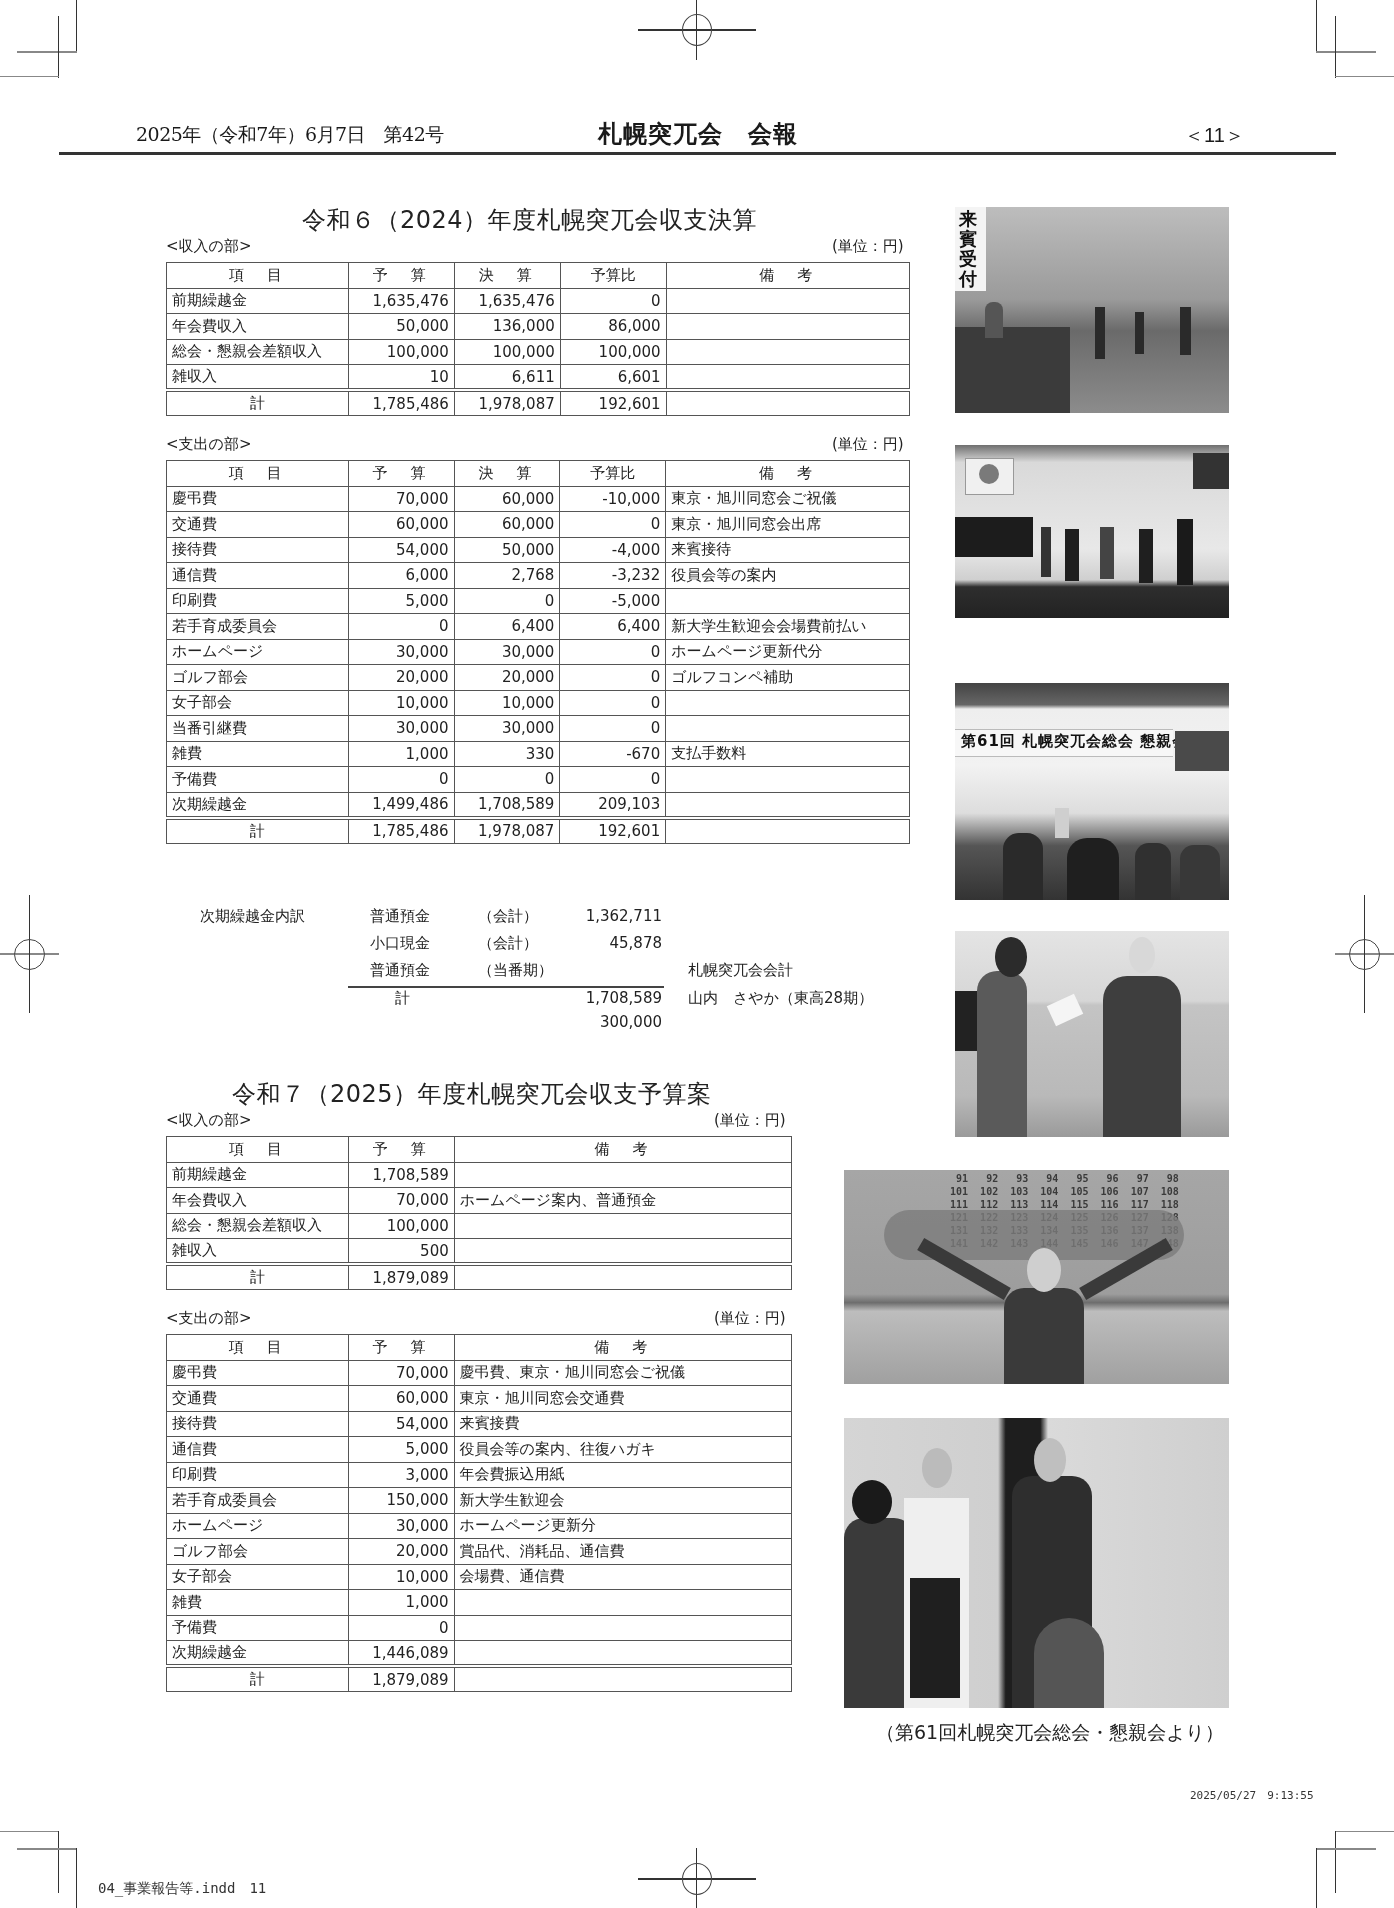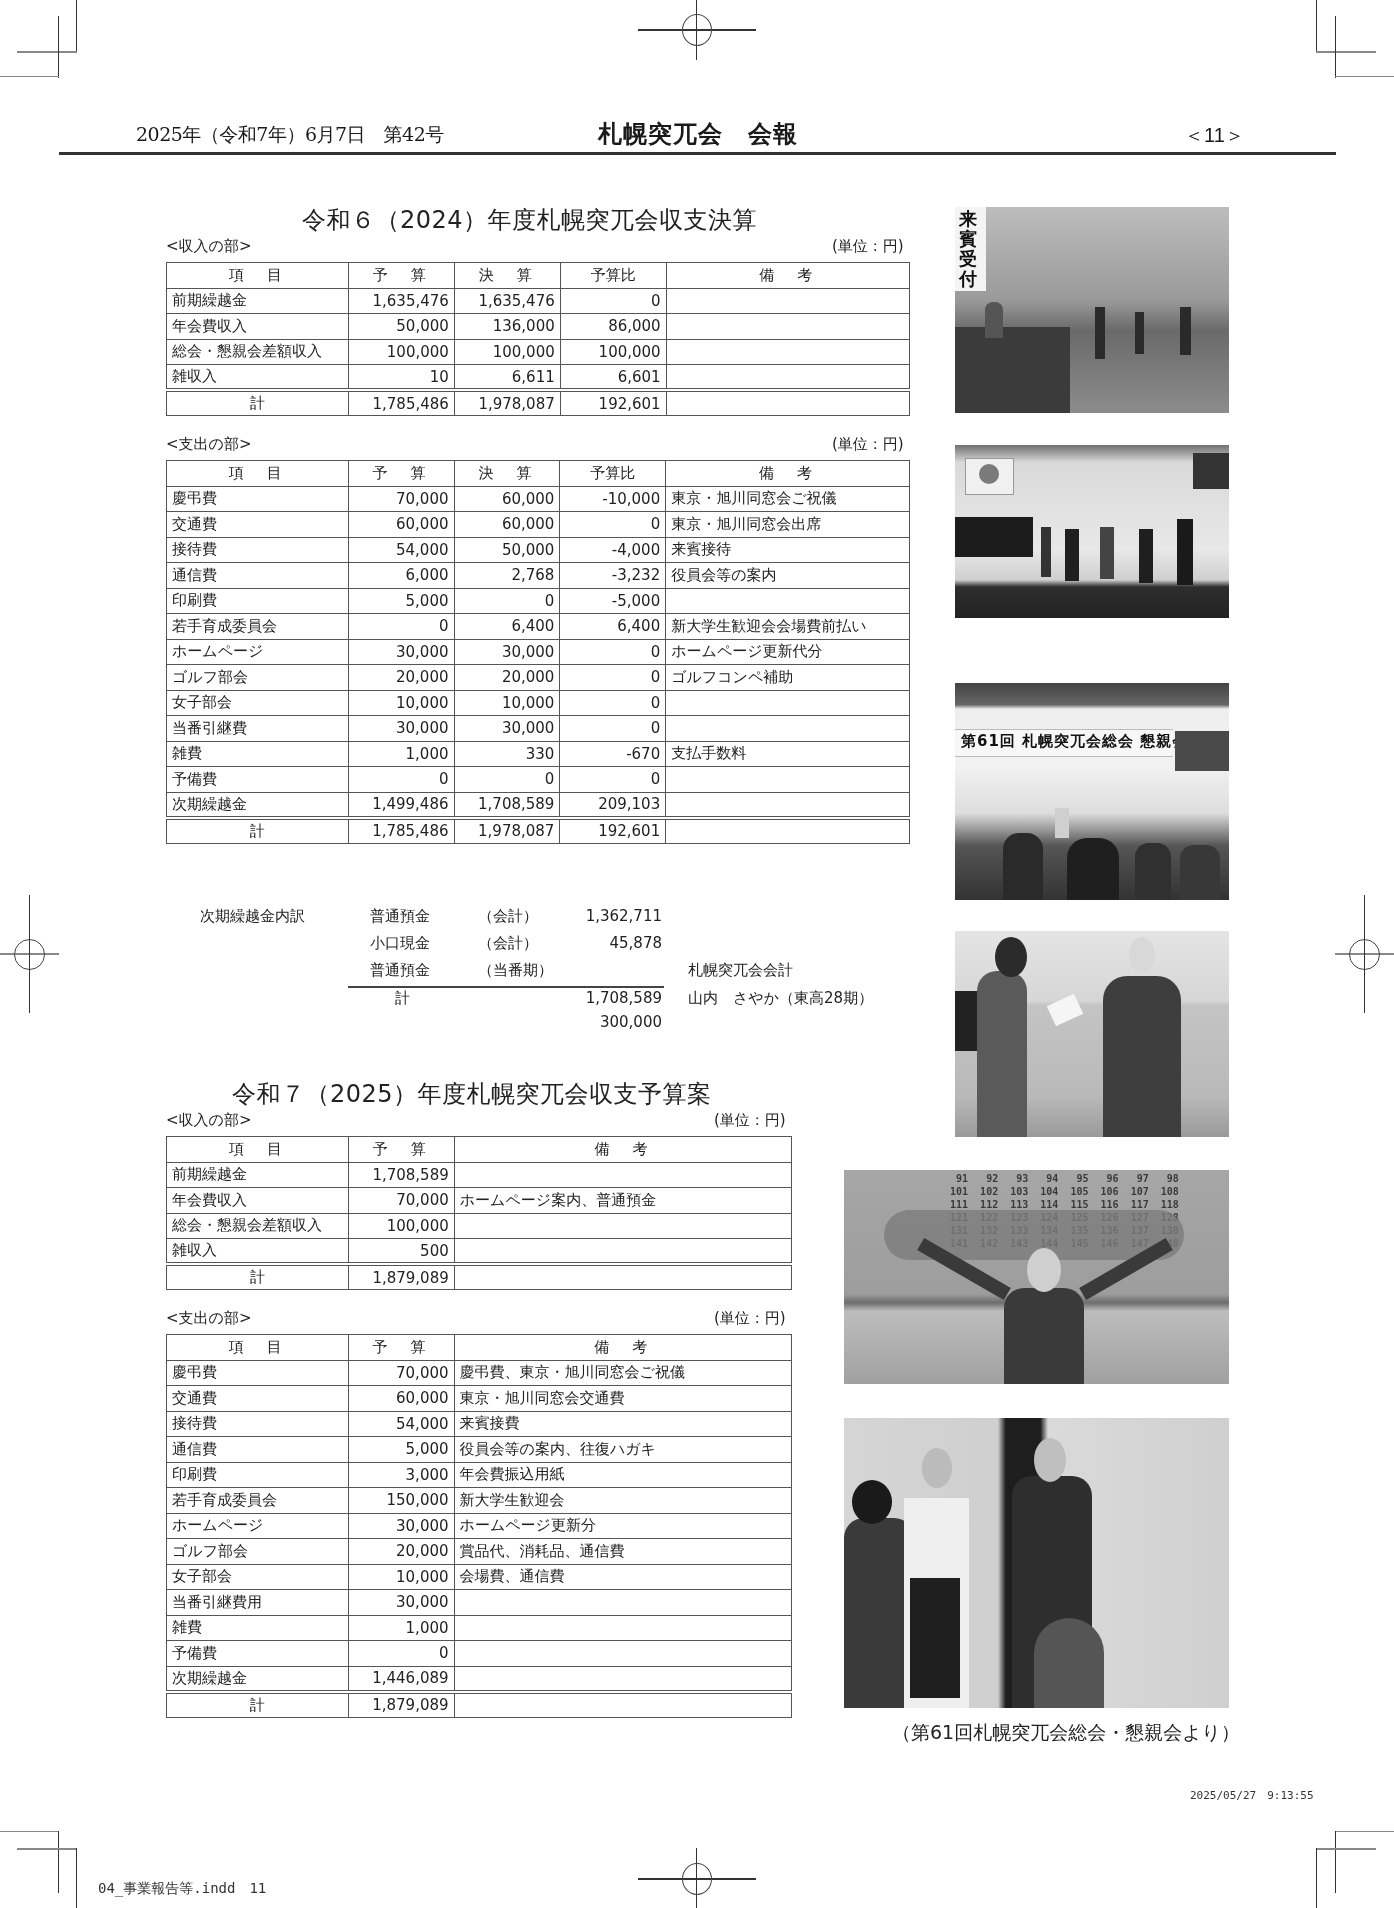--- a/index.html
+++ b/index.html
@@ -29,21 +29,21 @@
   table.fin td.lbl { text-align: left; }
   table.fin td.total { text-align: center; }
   table.fin tr.total-row td { border-top: 4px double #555; }
 
   
   .bd { position: absolute; font-size: 15px; color: #222; white-space: nowrap; }
   .bd-rule { position: absolute; left: 348px; top: 986px; width: 316px; height: 2px; background: #444; }
 
   
   .photo { position: absolute; overflow: hidden; background: #777; }
-  .caption { position: absolute; left: 876px; top: 1720px; font-size: 19px; color: #222; white-space: nowrap; margin-left: 16px; }
+  .caption { position: absolute; left: 876px; top: 1720px; font-size: 19px; color: #222; white-space: nowrap; }
 
   .footer-l { position: absolute; left: 98px; top: 1880px; font-size: 14px; color: #333; font-family: "DejaVu Sans Mono", "Liberation Mono", monospace; }
   .footer-r { position: absolute; left: 1190px; top: 1788px; font-size: 11px; color: #333; font-family: "DejaVu Sans Mono", "Liberation Mono", monospace; }
 </style>
 </head>
 <body>
 
 <div>
   <div class="mark" style="left:76px;top:0;width:1px;height:52px;"></div>
   <div class="mark g" style="left:17px;top:51px;width:60px;height:2px;"></div>
@@ -405,25 +405,20 @@
       </tr>
       <tr>
         <td class="lbl">ゴルフ部会</td>
         <td class="num">20,000</td>
         <td class="lbl">賞品代、消耗品、通信費</td>
       </tr>
       <tr>
         <td class="lbl">女子部会</td>
         <td class="num">10,000</td>
         <td class="lbl">会場費、通信費</td>
-      </tr>
-      <tr>
-        <td class="lbl">当番引継費用</td>
-        <td class="num">30,000</td>
-        <td class="lbl"></td>
       </tr>
       <tr>
         <td class="lbl">雑費</td>
         <td class="num">1,000</td>
         <td class="lbl"></td>
       </tr>
       <tr>
         <td class="lbl">予備費</td>
         <td class="num">0</td>
         <td class="lbl"></td>

